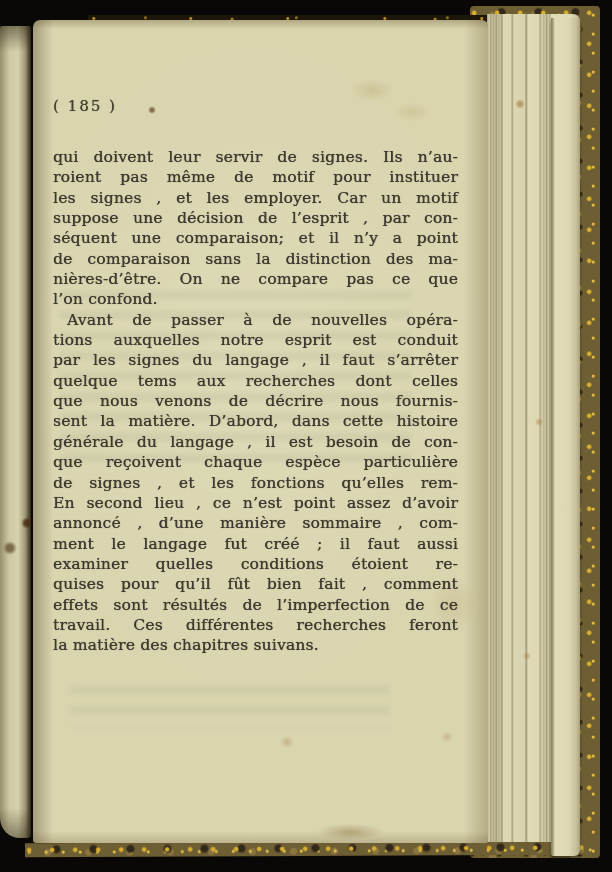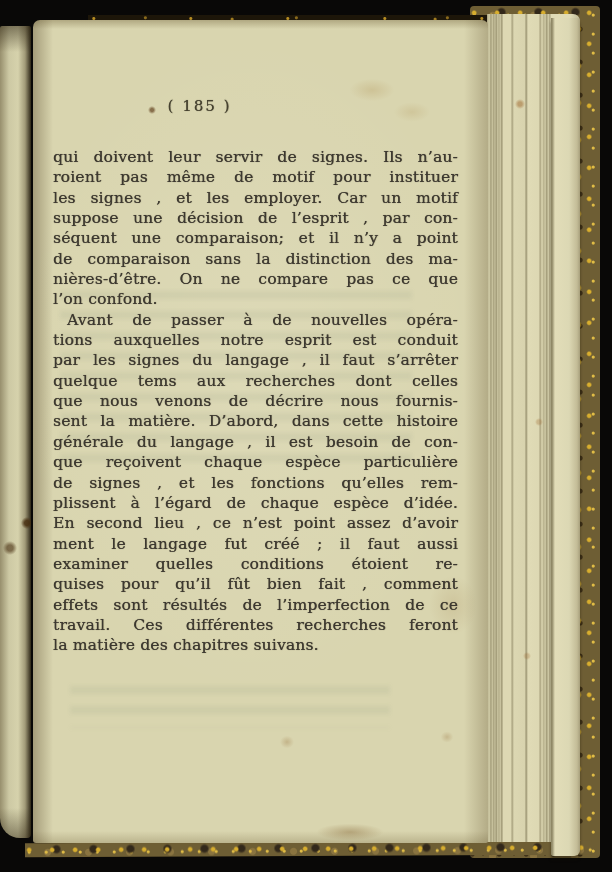--- a/index.html
+++ b/index.html
@@ -95,21 +95,21 @@
   .ghost{
     position:absolute;left:27px;top:271px;width:352px;height:172px;
     background:repeating-linear-gradient(180deg, rgba(118,140,112,0.10) 0 8px, rgba(118,140,112,0) 8px 20.35px);
     filter:blur(2px);
   }
   .ghost.g2{top:666px;height:42px;width:320px;left:37px;}
 
   
   .folio{
     position:absolute;left:20px;top:77px;width:405px;
-    text-align:center;padding-right:112px;box-sizing:border-box;
+    text-align:left;padding-right:112px;box-sizing:border-box;
     font-size:15px;letter-spacing:2px;color:#45412f;
     text-shadow:0.3px 0.3px 0.8px rgba(62,57,40,0.8);
   }
   .text-col{position:absolute;left:20px;top:103px;width:405px;margin-top:24px;}
   .line{
     height:20.35px;line-height:20.35px;
     font-size:15.5px;letter-spacing:0.2px;
     color:#3c3830;
     text-shadow:0.3px 0.3px 0.7px rgba(60,54,38,0.85);
     text-align:justify;text-align-last:justify;
@@ -150,22 +150,22 @@
       <div class="line para-end">l’on confond.</div>
       <div class="line indent">Avant de passer à de nouvelles opéra-</div>
       <div class="line">tions auxquelles notre esprit est conduit</div>
       <div class="line">par les signes du langage , il faut s’arrêter</div>
       <div class="line">quelque tems aux recherches dont celles</div>
       <div class="line">que nous venons de décrire nous fournis-</div>
       <div class="line">sent la matière. D’abord, dans cette histoire</div>
       <div class="line">générale du langage , il est besoin de con-</div>
       <div class="line">que reçoivent chaque espèce particulière</div>
       <div class="line">de signes , et les fonctions qu’elles rem-</div>
-      <div class="line">plissent à l’égard de chaque espèce d’idée.</div>
       <div class="line">En second lieu , ce n’est point assez d’avoir</div>
+      <div class="line">annoncé , d’une manière sommaire , com-</div>
       <div class="line">ment le langage fut créé ; il faut aussi</div>
       <div class="line">examiner quelles conditions étoient re-</div>
       <div class="line">quises pour qu’il fût bien fait , comment</div>
       <div class="line">effets sont résultés de l’imperfection de ce</div>
       <div class="line">travail. Ces différentes recherches feront</div>
       <div class="line para-end">la matière des chapitres suivans.</div>
     </div>
   </div>
 
 </div>

